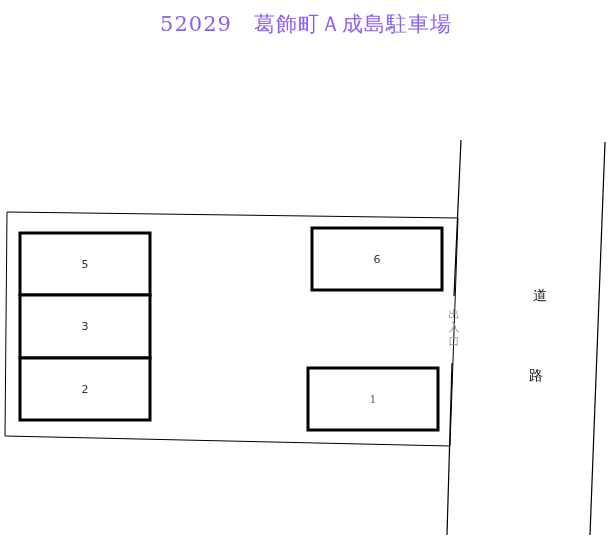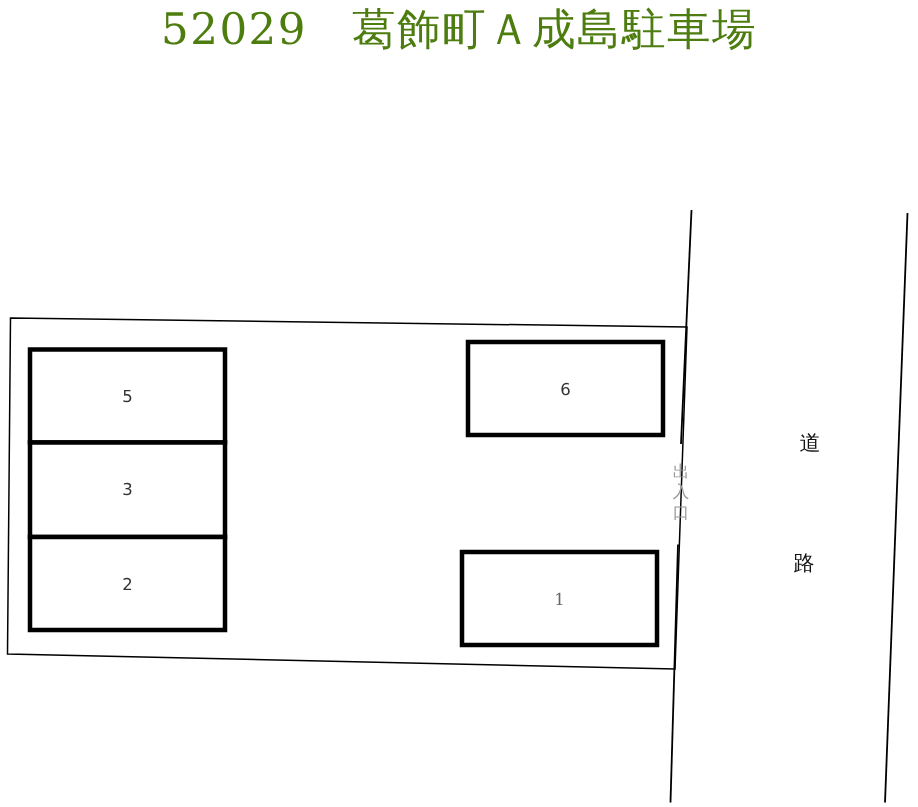--- a/index.html
+++ b/index.html
@@ -1,20 +1,20 @@
 <!DOCTYPE html>
 <html><head>
   <meta charset="utf-8">
   <style>
     html, body { margin: 0; padding: 0; background: #ffffff; }
     body { width: 612px; height: 538px; position: relative; overflow: hidden; }
     .title {
-      position: absolute; left: 0; top: 0; width: 612px; text-align: center;
+      position: absolute; left: 0; top: 10px; width: 612px; text-align: center;
       font-family: "DejaVu Serif", "Liberation Serif", serif;
-      font-size: 29px; color: #4d7c0f; letter-spacing: 1px; white-space: pre;
+      font-size: 21px; color: #8b5cf6; letter-spacing: 1px; white-space: pre;
     }
     svg.map { position: absolute; left: 0; top: 0; }
     .space-label { font-family: "DejaVu Sans", "Liberation Sans", sans-serif; font-size: 11px; fill: #333; }
     .space-label.serif { font-family: "DejaVu Serif", "Liberation Serif", serif; fill: #666; }
     .road-label { font-family: "DejaVu Serif", "Liberation Serif", serif; font-size: 14px; fill: #111; }
     .entrance-label { font-family: "DejaVu Sans", "Liberation Sans", sans-serif; font-size: 11px; fill: #999; }
   </style>
 </head>
 <body>
 

